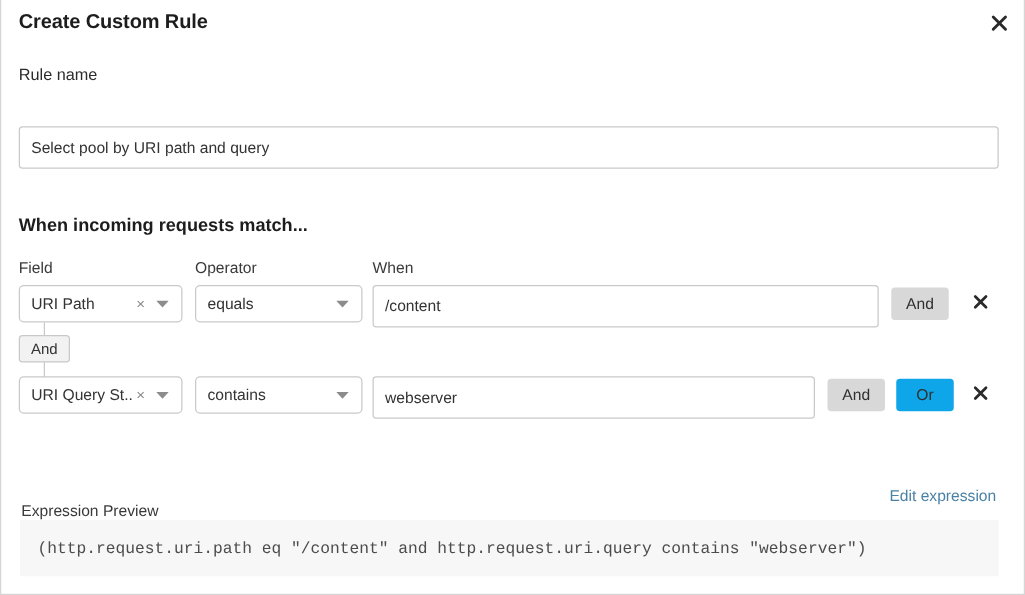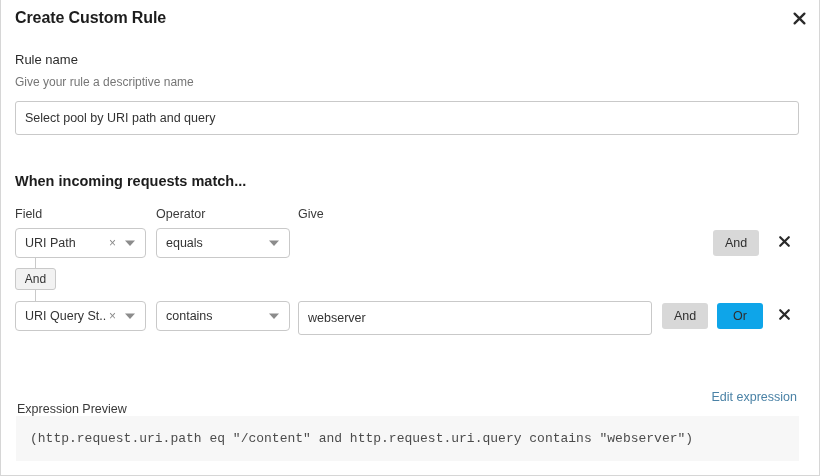--- a/index.html
+++ b/index.html
@@ -269,47 +269,47 @@
   <div class="modal-title">Create Custom Rule</div>
   <button class="close-btn">
     <span>
       <svg width="15" height="15" viewBox="0 0 15 15">
         <path d="M2.6 2.6 L12.4 12.4 M12.4 2.6 L2.6 12.4" stroke="#2a2a2a" stroke-width="2.3" stroke-linecap="round"></path>
       </svg>
     </span>
   </button>
 
   <div class="label-strong" id="rule-name-label">Rule name</div>
-  <div class="label-muted" id="rule-name-help">Give your rule a descriptive name</div>
   <input class="text-input" id="rule-name-input" type="text" value="Select pool by URI path and query" style="">
 
   <div id="match-heading">When incoming requests match...</div>
 
   <div class="col-head" id="col-field">Field</div>
   <div class="col-head" id="col-operator">Operator</div>
-  <div class="col-head" id="col-value">Give</div>
+  <div class="col-head" id="col-value">When</div>
 
   <div class="cond-row" id="cond-row-0">
     <div class="select-box field-select">
       <span class="sel-text">URI Path</span>
       <span class="sel-clear">×</span>
       <span class="sel-caret">
         <svg width="10" height="7" viewBox="0 0 10 7">
             <path d="M0 0.6 L5 6 L10 0.6 Z" fill="#8c8c8c"></path>
           </svg>
       </span>
     </div>
     <div class="select-box operator-select">
       <span class="sel-text">equals</span>
       <span class="sel-caret">
         <svg width="10" height="7" viewBox="0 0 10 7">
             <path d="M0 0.6 L5 6 L10 0.6 Z" fill="#8c8c8c"></path>
           </svg>
       </span>
     </div>
+    <input class="text-input value-input" id="value-input-0" type="text" value="/content" style="">
     <button class="logic-btn" id="row0-and">And</button>
     <button class="row-delete" id="row0-delete">
       <span>
         <svg width="13" height="13" viewBox="0 0 13 13">
           <path d="M2.2 2.2 L10.8 10.8 M10.8 2.2 L2.2 10.8" stroke="#2a2a2a" stroke-width="2.2" stroke-linecap="round"></path>
         </svg>
       </span>
     </button>
   </div>
 

